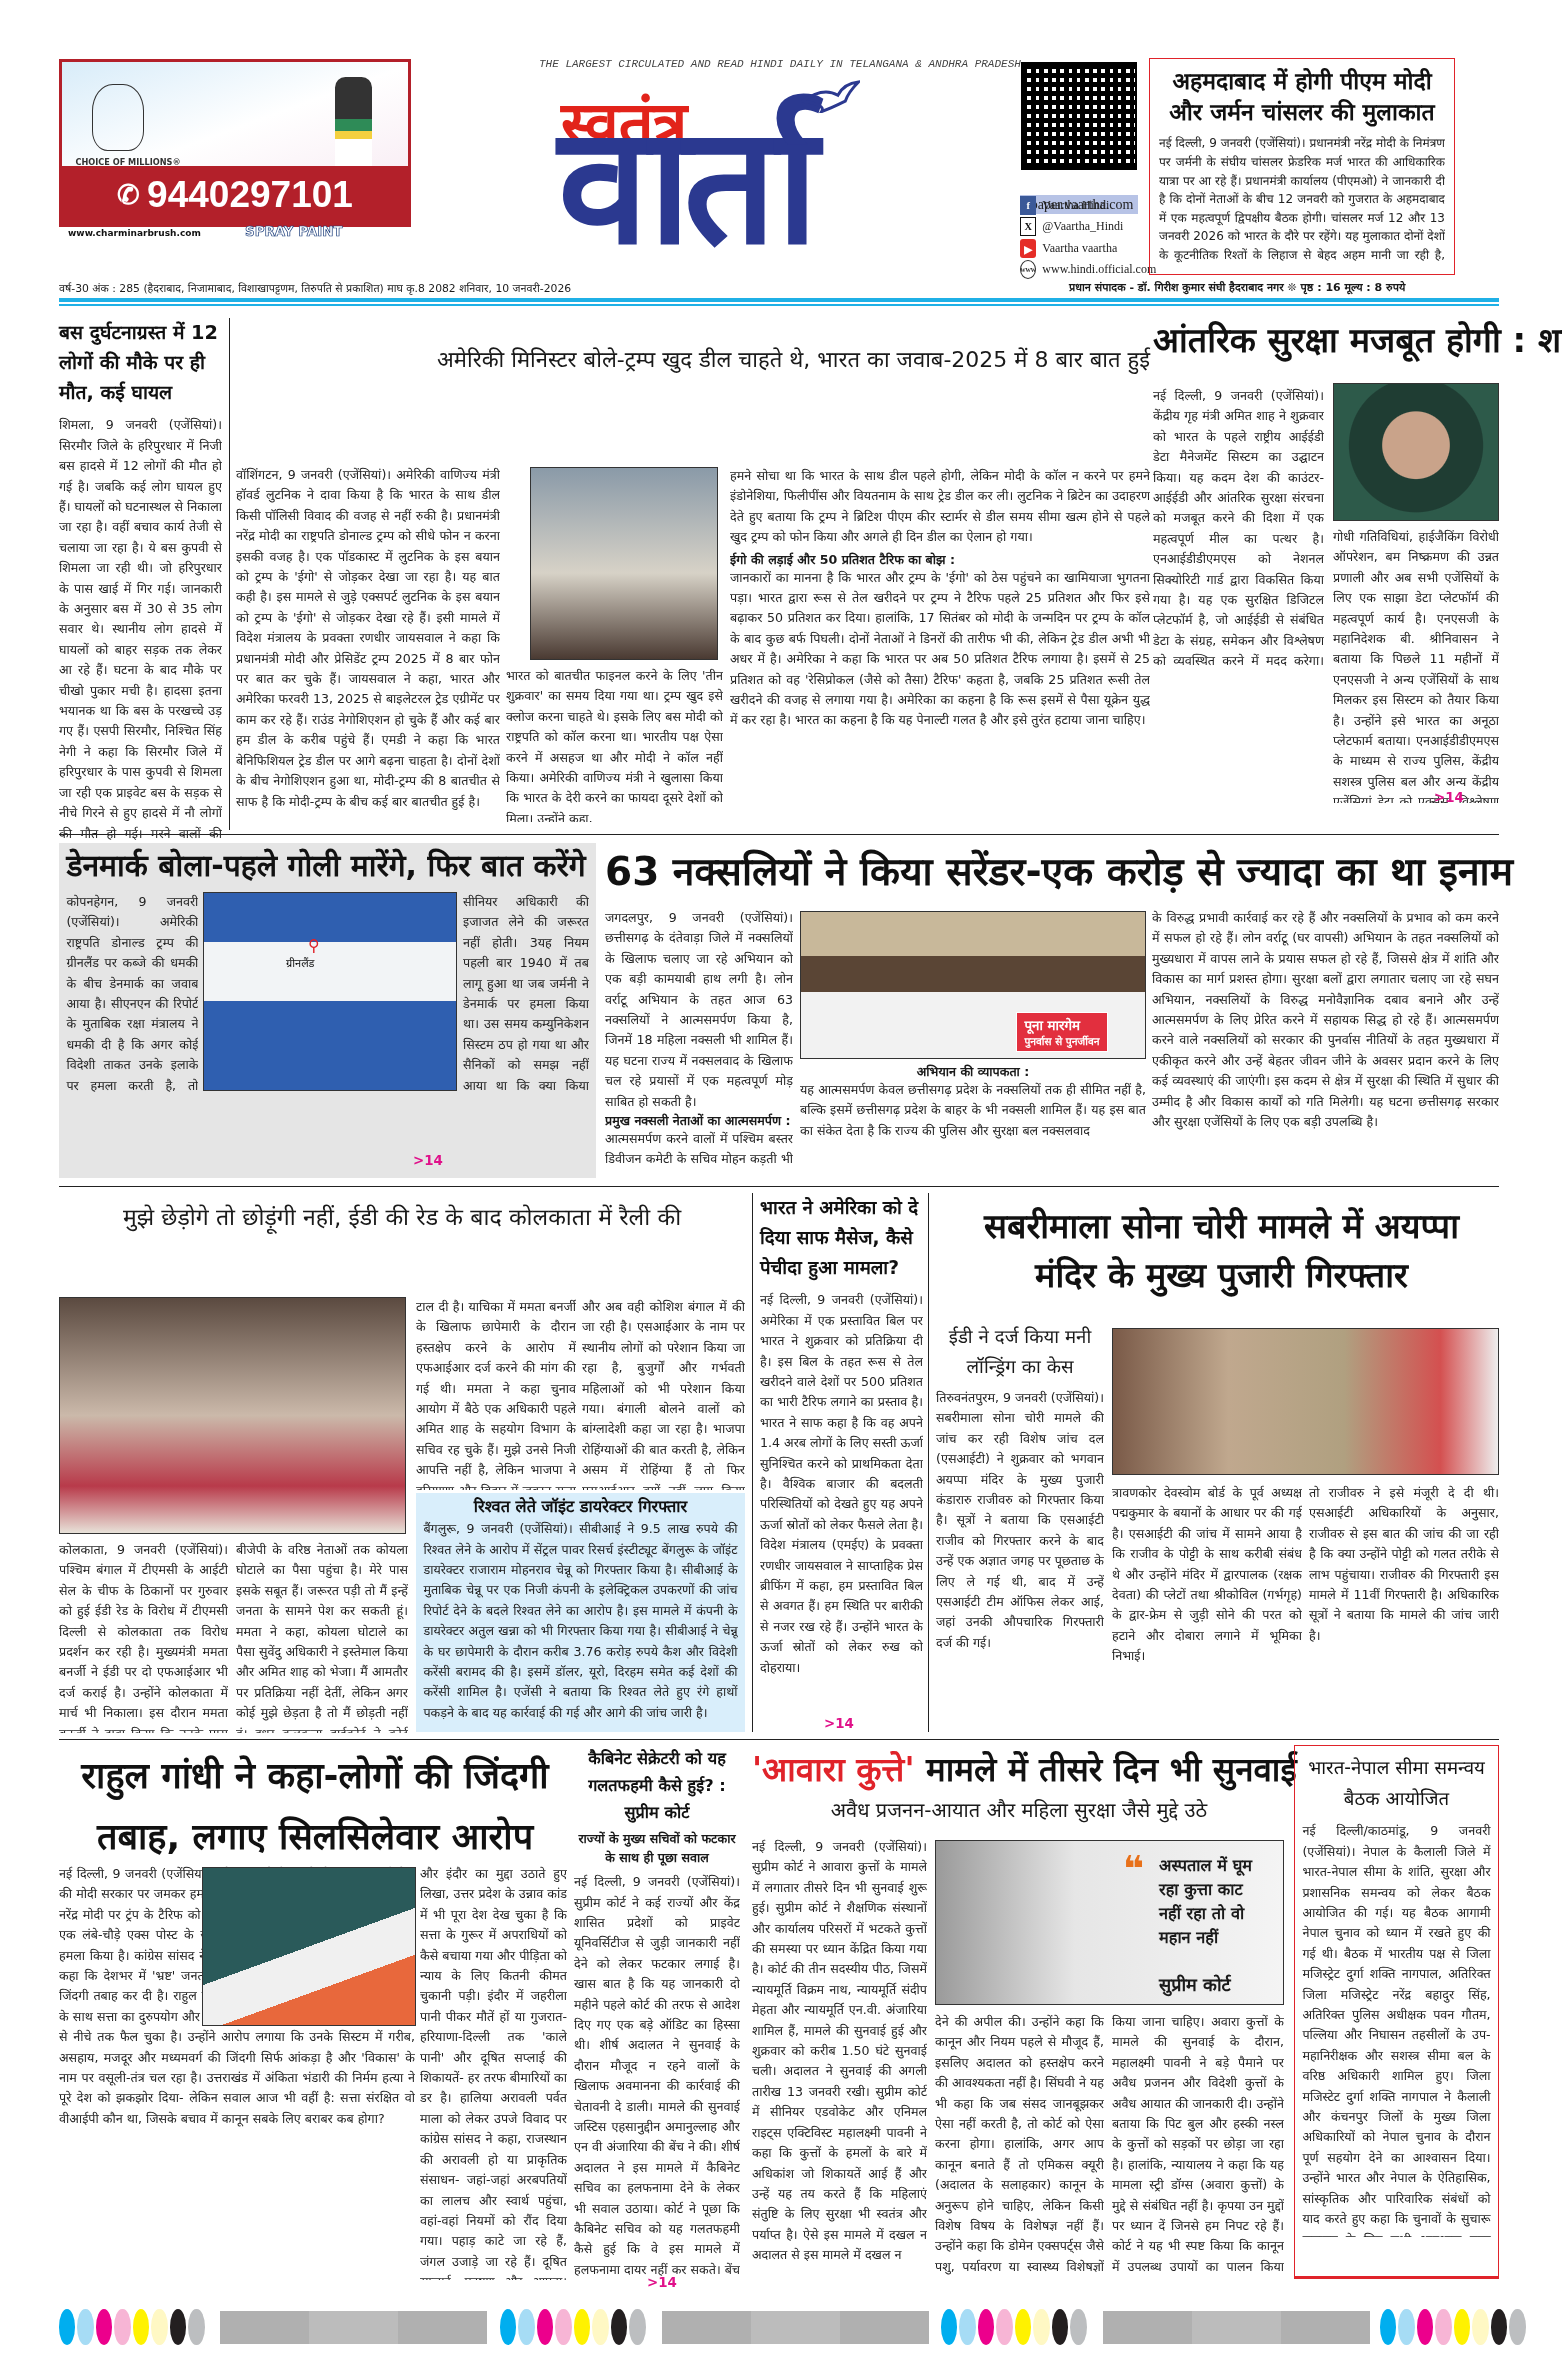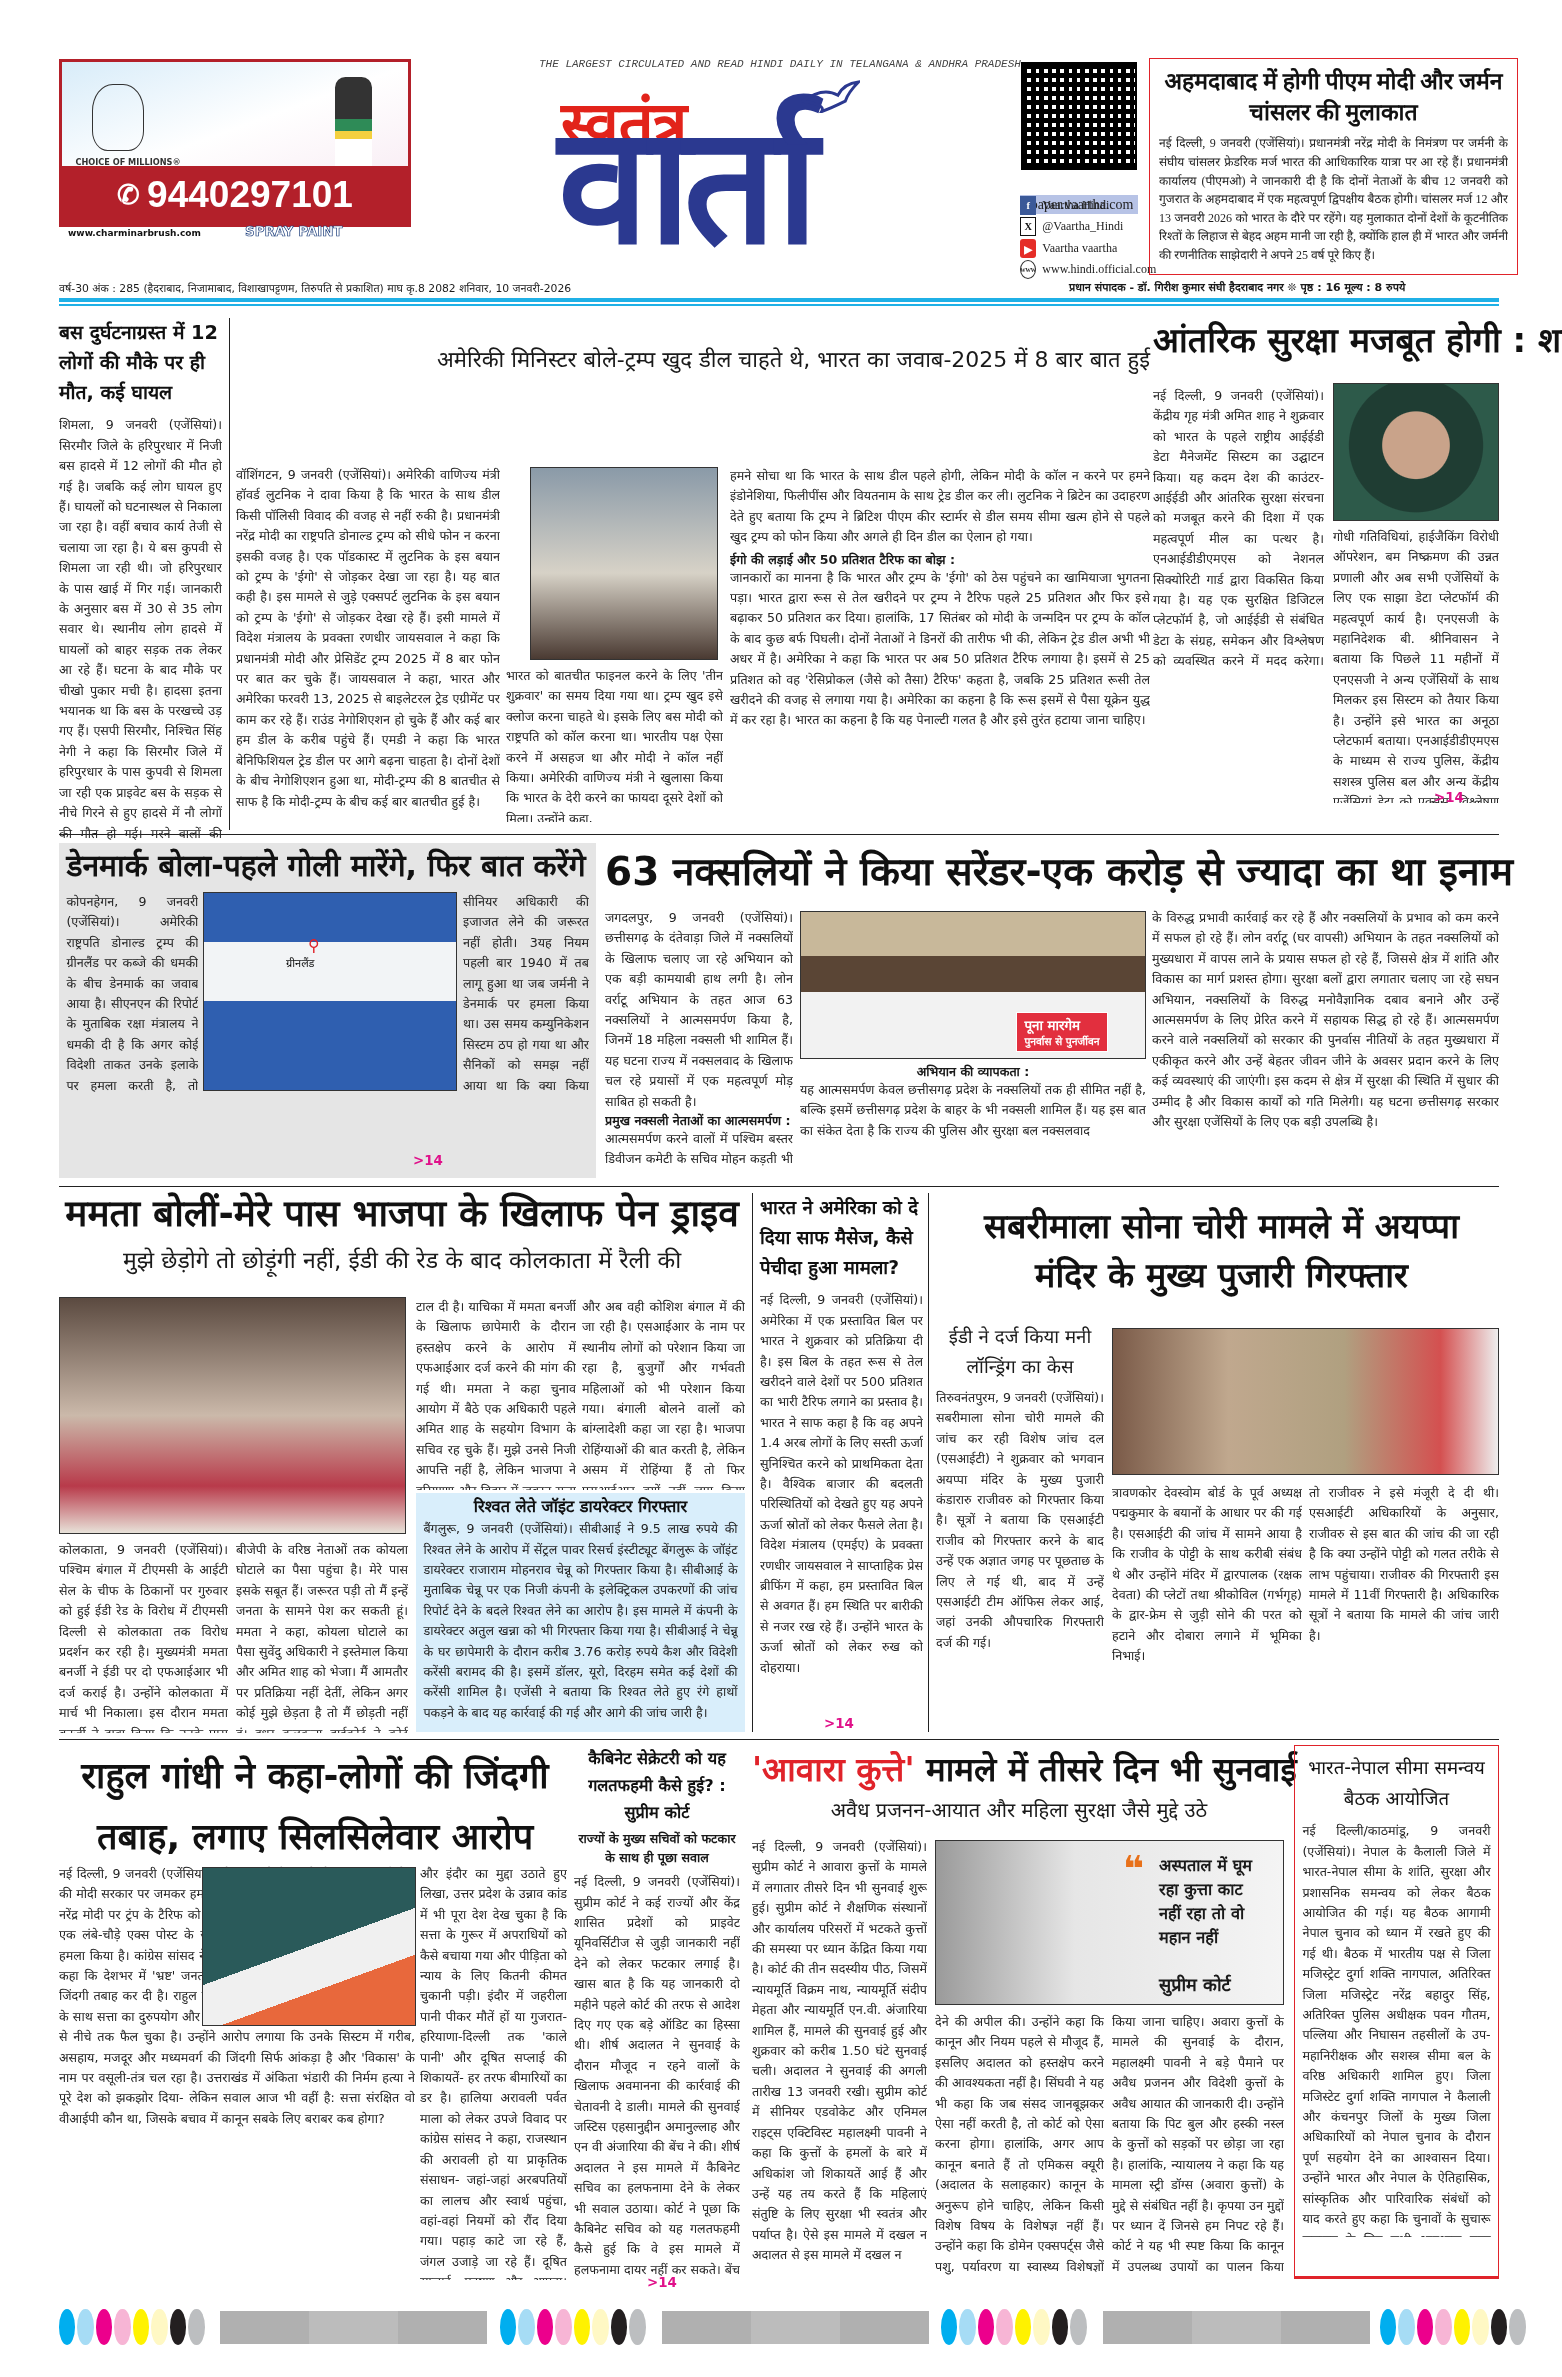--- a/index.html
+++ b/index.html
@@ -17,21 +17,21 @@
   #ad-phone { position: absolute; left: 0; bottom: 0; width: 100%; height: 58px; background: #b3202a; color: #fff; font-weight: bold; font-size: 37px; display: flex; align-items: center; justify-content: center; gap: 7.4px; font-family: "Liberation Sans", sans-serif; }
   #tagline { left: 539px; top: 58px; width: 519px; font-size: 11px; font-style: italic; color: #444; font-family: "Liberation Mono", monospace; white-space: nowrap; }
   #logo-top { left: 561px; top: 80px; font-size: 61px; color: #e2231a; font-weight: bold; }
   #logo-main { left: 558px; top: 104px; font-size: 163px; color: #2b3990; font-weight: bold; letter-spacing: -7.4px; line-height: 1; }
   #qr { left: 1021px; top: 62px; width: 116px; height: 108px; background:
       repeating-linear-gradient(90deg,#000 0 4.5px,#fff 4.5px 8.2px),
       repeating-linear-gradient(0deg,#000 0 5.2px,#fff 5.2px 9px);
       background-blend-mode: multiply; border: 2.2px solid #000; }
   .social { left: 1020px; font-size: 12px; color: #222; display: flex; align-items: center; gap: 6px; font-family: "Liberation Serif", serif; }
   .social .ico { width: 16.3px; height: 19.3px; display: inline-flex; align-items: center; justify-content: center; color: #fff; font-size: 10.4px; font-weight: bold; }
-  #topbox { left: 1149px; top: 58px; width: 369px; height: 217px; border: 1.5px solid #e0232a; padding: 7.4px 9px; font-family: Liberation Serif, serif; }
+  #topbox { left: 1149px; top: 58px; width: 306px; height: 217px; border: 1.5px solid #e0232a; padding: 7.4px 9px; }
   #topbox h2 { font-size: 23px; text-align: center; line-height: 1.35; margin-bottom: 6px; }
   #meta-left { left: 59px; top: 280px; font-size: 10.8px; white-space: nowrap; }
   #meta-right { left: 1069px; top: 279px; font-size: 11px; white-space: nowrap; font-weight: bold; }
   .bluebar { left: 59px; width: 1440px; height: 3.7px; background: #1fb0e6; }
 
   
   .cstrip { top: 2309px; height: 36px; display: flex; gap: 2.2px; }
   .cstrip span { display: block; width: 16.3px; height: 36px; border-radius: 50%; }
   .graybar { top: 2311px; height: 33px; display: flex; }
   .graybar span { flex: 1; }
@@ -147,21 +147,20 @@
 </div>
 <div class="abs" style="left:800px;top:1063px;width:346px;height:104px;overflow:hidden;">
   <p style="font-size:12.6px;font-weight:bold;text-align:center;">अभियान की व्यापकता :</p>
   <p class="body-text">यह आत्मसमर्पण केवल छत्तीसगढ़ प्रदेश के नक्सलियों तक ही सीमित नहीं है, बल्कि इसमें छत्तीसगढ़ प्रदेश के बाहर के भी नक्सली शामिल हैं। यह इस बात का संकेत देता है कि राज्य की पुलिस और सुरक्षा बल नक्सलवाद</p>
 </div>
 <p class="abs body-text" style="left:1152px;top:908px;width:347px;height:260px;">के विरुद्ध प्रभावी कार्रवाई कर रहे हैं और नक्सलियों के प्रभाव को कम करने में सफल हो रहे हैं। लोन वर्राटू (घर वापसी) अभियान के तहत नक्सलियों को मुख्यधारा में वापस लाने के प्रयास सफल हो रहे हैं, जिससे क्षेत्र में शांति और विकास का मार्ग प्रशस्त होगा। सुरक्षा बलों द्वारा लगातार चलाए जा रहे सघन अभियान, नक्सलियों के विरुद्ध मनोवैज्ञानिक दबाव बनाने और उन्हें आत्मसमर्पण के लिए प्रेरित करने में सहायक सिद्ध हो रहे हैं। आत्मसमर्पण करने वाले नक्सलियों को सरकार की पुनर्वास नीतियों के तहत मुख्यधारा में एकीकृत करने और उन्हें बेहतर जीवन जीने के अवसर प्रदान करने के लिए कई व्यवस्थाएं की जाएंगी। इस कदम से क्षेत्र में सुरक्षा की स्थिति में सुधार की उम्मीद है और विकास कार्यों को गति मिलेगी। यह घटना छत्तीसगढ़ सरकार और सुरक्षा एजेंसियों के लिए एक बड़ी उपलब्धि है।</p>
 
 <div class="abs rule" style="left:59px;top:1186px;width:1440px;height:0.7px;"></div>
 
 <div class="abs" style="left:59px;top:1193px;width:686px;">
-  <h2 class="hl" style="font-size:37px;text-align:center;white-space:nowrap;">ममता बोलीं-मेरे पास भाजपा के खिलाफ पेन ड्राइव</h2>
   <h3 style="font-size:23px;font-weight:normal;text-align:center;margin-top:7.4px;white-space:nowrap;">मुझे छेड़ोगे तो छोड़ूंगी नहीं, ईडी की रेड के बाद कोलकाता में रैली की</h3>
 </div>
 <div class="abs photo" style="left:59px;top:1297px;width:347px;height:237px;background:linear-gradient(180deg,#5b4a40,#cbb9aa 50%,#b83a4a 80%,#e8e2d9);"></div>
 <p class="abs body-text" style="left:416px;top:1297px;width:160px;height:193px;">टाल दी है। याचिका में ममता बनर्जी के खिलाफ छापेमारी के दौरान हस्तक्षेप करने के आरोप में एफआईआर दर्ज करने की मांग की गई थी। ममता ने कहा चुनाव आयोग में बैठे एक अधिकारी पहले अमित शाह के सहयोग विभाग के सचिव रह चुके हैं। मुझे उनसे निजी आपत्ति नहीं है, लेकिन भाजपा ने हरियाणा और बिहार में जबरन सत्ता हासिल की</p>
 <p class="abs body-text" style="left:582px;top:1297px;width:163px;height:193px;">और अब वही कोशिश बंगाल में की जा रही है। एसआईआर के नाम पर स्थानीय लोगों को परेशान किया जा रहा है, बुजुर्गों और गर्भवती महिलाओं को भी परेशान किया गया। बंगाली बोलने वालों को बांग्लादेशी कहा जा रहा है। भाजपा रोहिंग्याओं की बात करती है, लेकिन असम में रोहिंग्या हैं तो फिर एसआईआर क्यों नहीं लागू किया गया।</p>
 <p class="abs body-text" style="left:59px;top:1540px;width:169px;height:193px;">कोलकाता, 9 जनवरी (एजेंसियां)। पश्चिम बंगाल में टीएमसी के आईटी सेल के चीफ के ठिकानों पर गुरुवार को हुई ईडी रेड के विरोध में टीएमसी दिल्ली से कोलकाता तक विरोध प्रदर्शन कर रही है। मुख्यमंत्री ममता बनर्जी ने ईडी पर दो एफआईआर भी दर्ज कराई है। उन्होंने कोलकाता में मार्च भी निकाला। इस दौरान ममता बनर्जी ने दावा किया कि उनके पास गृह मंत्री अमित शाह के खिलाफ पेन ड्राइव हैं। उन्होंने कहा- दिल्ली में</p>
 <p class="abs body-text" style="left:236px;top:1540px;width:172px;height:193px;">बीजेपी के वरिष्ठ नेताओं तक कोयला घोटाले का पैसा पहुंचा है। मेरे पास इसके सबूत हैं। जरूरत पड़ी तो मैं इन्हें जनता के सामने पेश कर सकती हूं। ममता ने कहा, कोयला घोटाले का पैसा सुवेंदु अधिकारी ने इस्तेमाल किया और अमित शाह को भेजा। मैं आमतौर पर प्रतिक्रिया नहीं देतीं, लेकिन अगर कोई मुझे छेड़ता है तो मैं छोड़ती नहीं हूं। इधर कलकत्ता हाईकोर्ट ने कोर्ट परिसर में भारी भीड़ और हंगामे की वजह से ईडी की याचिका पर सुनवाई</p>
 
 <div class="abs" style="left:416px;top:1493px;width:329px;height:239px;background:#d9eefb;padding:4.5px 7.4px;">
   <h3 class="hl" style="font-size:16.3px;text-align:center;">रिश्वत लेते जॉइंट डायरेक्टर गिरफ्तार</h3>

